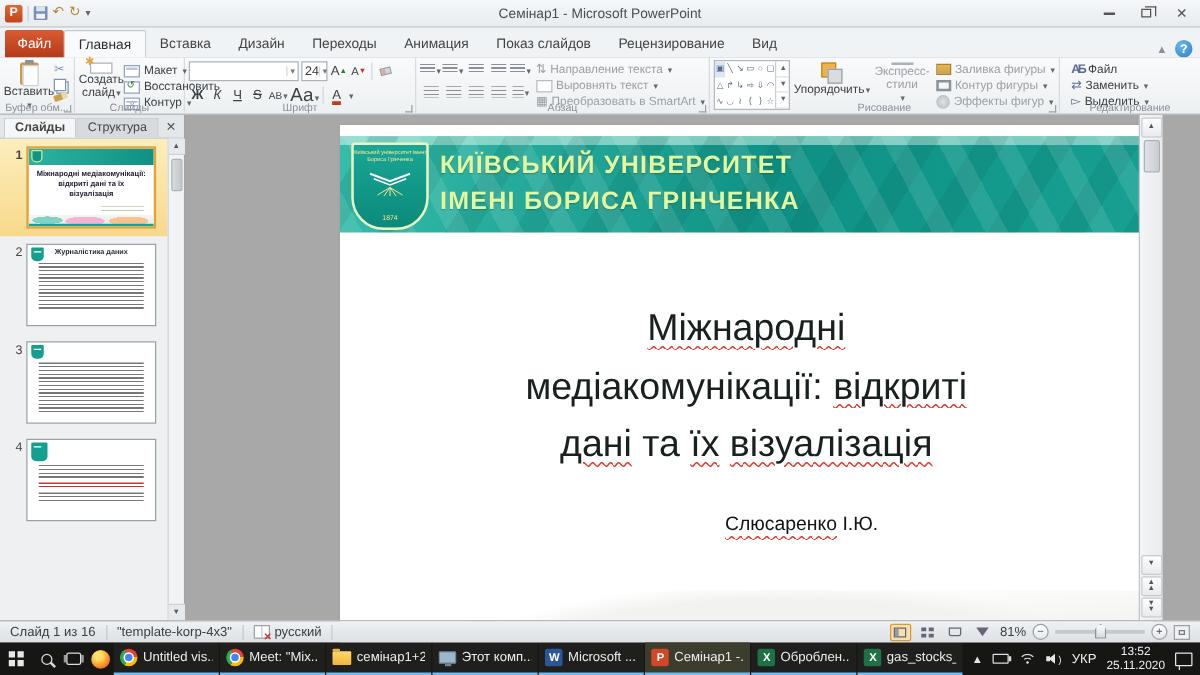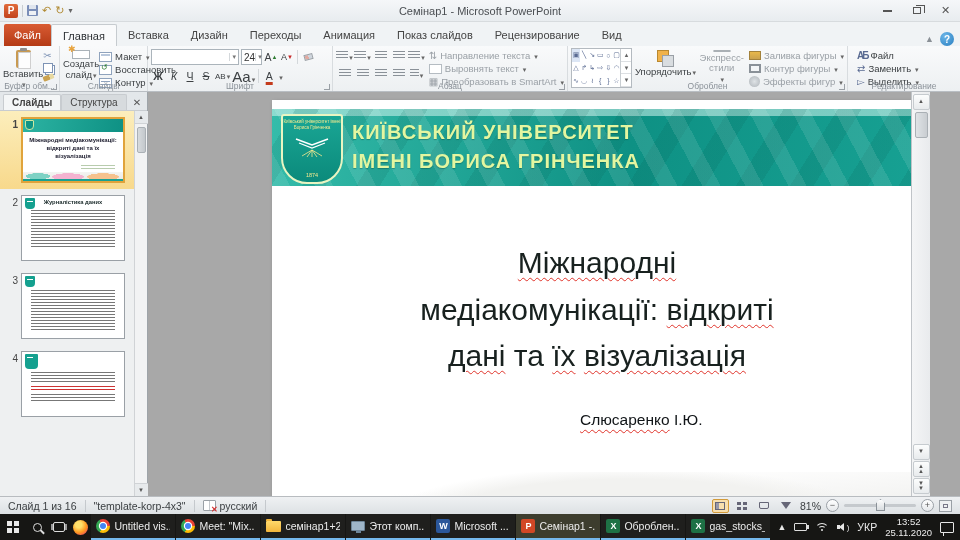--- a/index.html
+++ b/index.html
@@ -479,21 +479,21 @@
           <span class="ico-outline"></span>
           <span>Контур фигуры</span>
           <span class="caret"></span>
         </div>
       <div class="smallrow gray">
           <span class="ico-effect"></span>
           <span>Эффекты фигур</span>
           <span class="caret"></span>
         </div>
     </div>
-    <div class="rgroup-label">Оброблен</div>
+    <div class="rgroup-label">Рисование</div>
     <span class="dlg"></span>
   </div>
 
   <div class="rgroup" style="flex:1; border-right:none;">
     <div style="display:flex; flex-direction:column; gap:2px; padding-top:2px; padding-left:6px;">
       <div class="smallrow">
           <span class="ico-find">АБ</span>
           <span>Файл</span>
         </div>
       <div class="smallrow">

